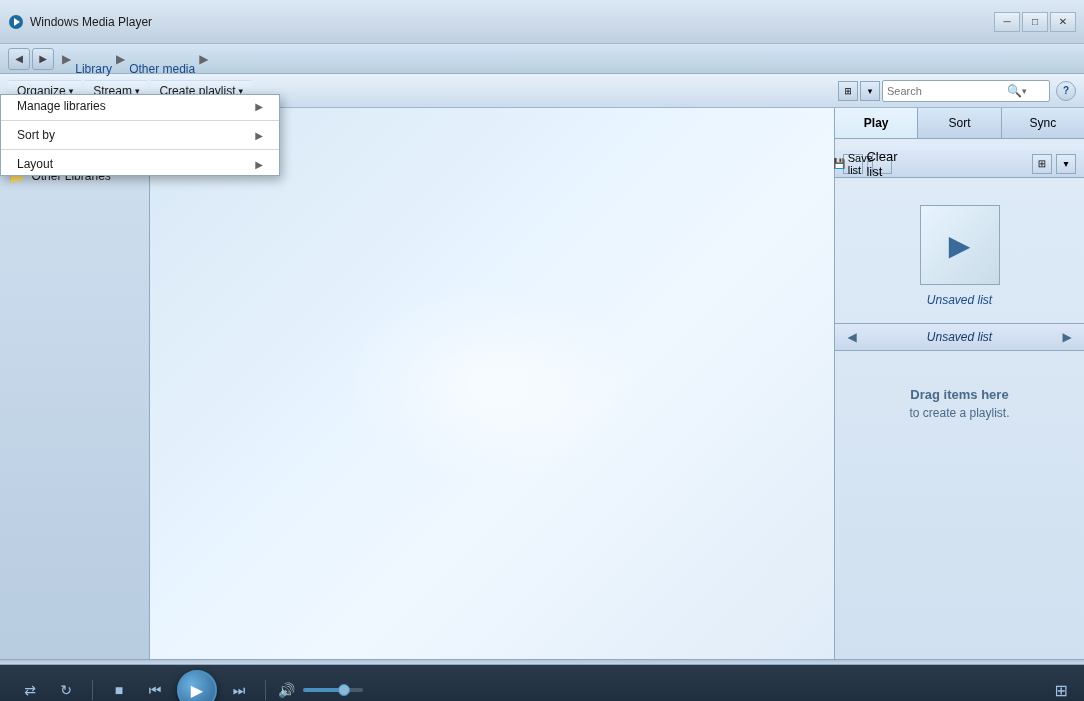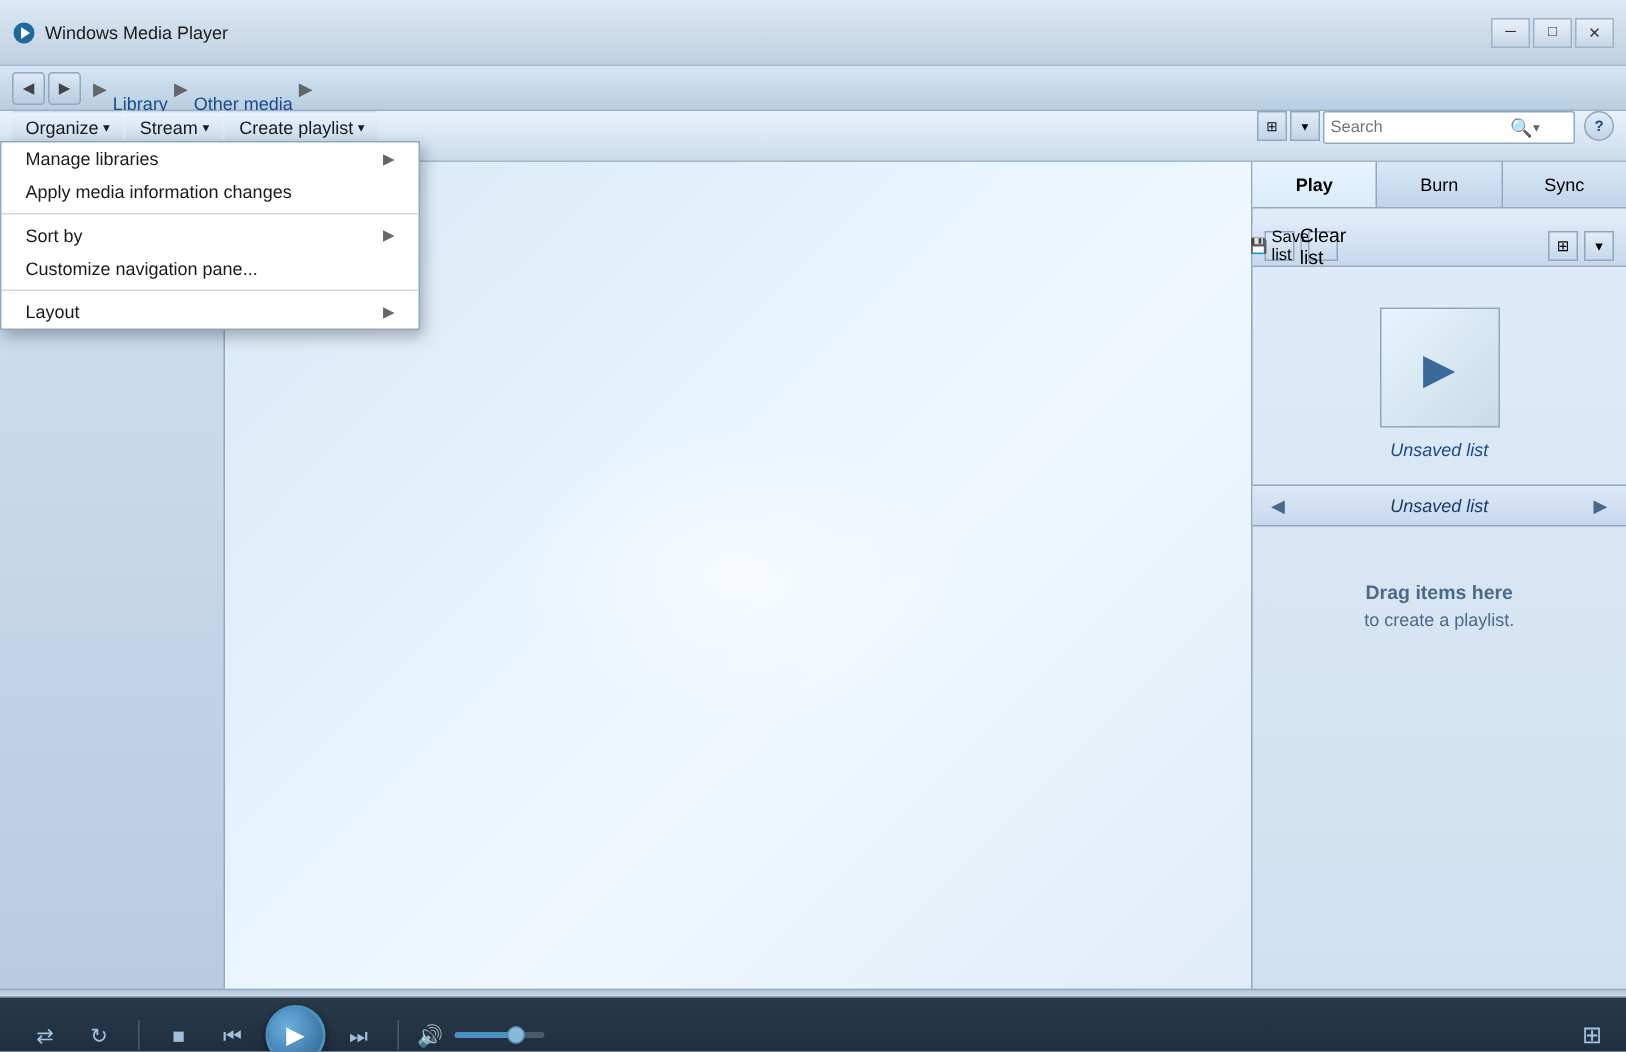--- a/index.html
+++ b/index.html
@@ -74,20 +74,21 @@
       margin-left: 6px;
     }
     .breadcrumb-sep { color: #666; }
     .breadcrumb-item { cursor: pointer; color: #1a4a8a; margin-top: 21px; }
 
     
     #toolbar {
       height: 34px;
       background: linear-gradient(to bottom, #e8f2fc, #ccdcec);
       display: flex;
+      align-items: center;
       padding: 0 8px;
       border-bottom: 1px solid #a0b8cc;
       gap: 2px;
     }
     .toolbar-btn {
       height: 22px;
       padding: 0 8px;
       background: linear-gradient(to bottom, #e8f2fc, #ccdcec);
       border: 1px solid transparent;
       cursor: pointer;
@@ -467,21 +468,21 @@
   <div id="content-panel">
   </div>
 
   <div id="right-panel">
 
     <div id="right-panel-tabs">
       <div class="right-tab active">
         <span>Play</span>
       </div>
       <div class="right-tab">
-        <span>Burn</span>
+        <span>Sort</span>
       </div>
       <div class="right-tab">
         <span>Sync</span>
       </div>
     </div>
 
     <div id="right-panel-toolbar">
       <div class="rp-tool-btn">
         <span>💾</span>
         <span style="font-size:11px;margin-left:2px;">Save list</span>
@@ -530,29 +531,23 @@
   <div class="volume-icon">🔊</div>
   <div class="volume-slider"></div>
   <div class="switch-view-btn">⊞</div>
 </div>
 
 <div id="dropdown-menu">
   <div class="menu-item">
     <span>Manage libraries</span>
     <span class="mi-arrow">▶</span>
   </div>
-  <div class="menu-item">
-    <span>Apply media information changes</span>
-  </div>
   <div class="menu-separator"></div>
   <div class="menu-item">
     <span>Sort by</span>
     <span class="mi-arrow">▶</span>
   </div>
-  <div class="menu-item">
-    <span>Customize navigation pane...</span>
-  </div>
   <div class="menu-separator"></div>
   <div class="menu-item">
     <span>Layout</span>
     <span class="mi-arrow">▶</span>
   </div>
 </div>
 
 </body></html>

